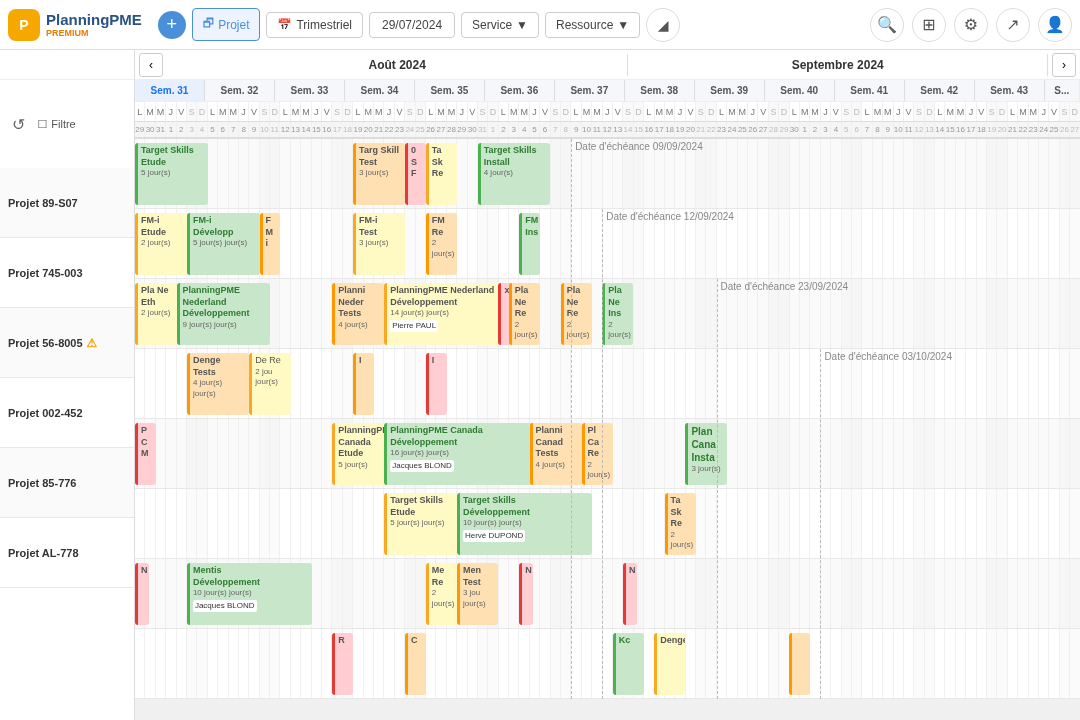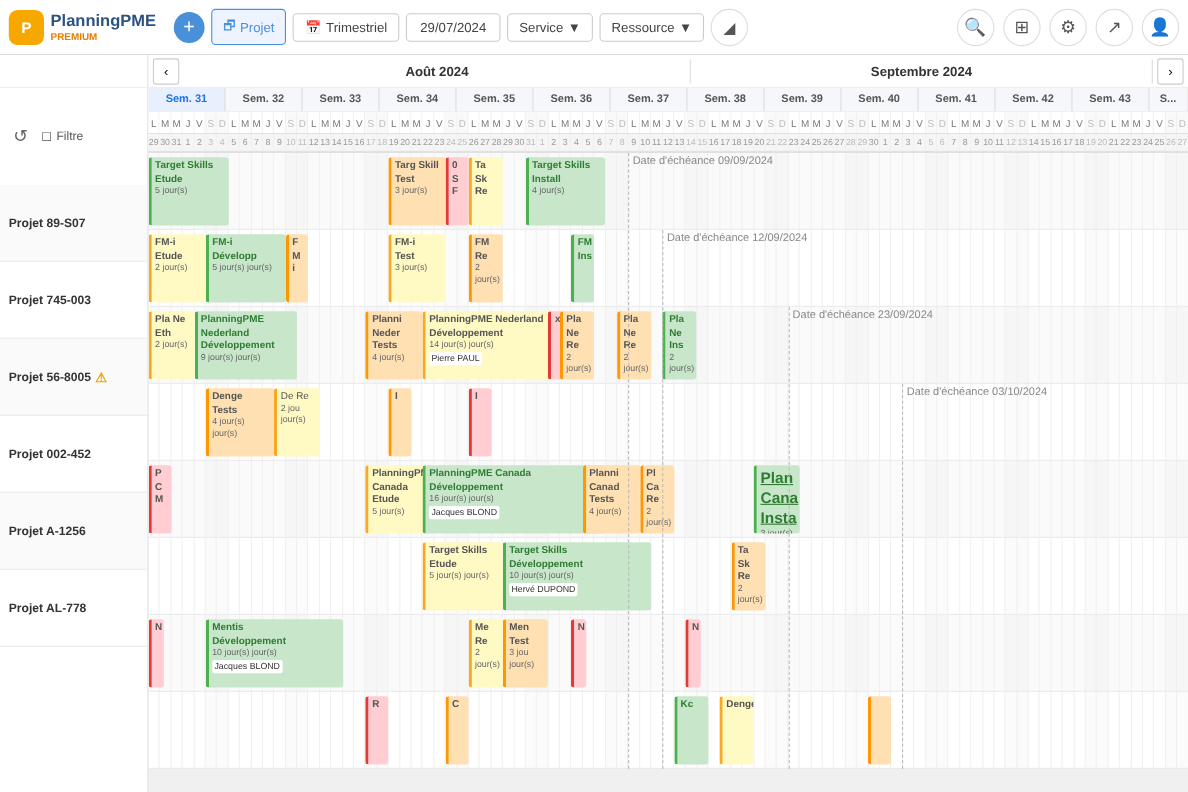--- a/index.html
+++ b/index.html
@@ -145,21 +145,21 @@
         <span>Projet 745-003</span>
       </div>
       <div class="project-row">
         <span>Projet 56-8005</span>
         <span class="warning-icon">⚠</span>
       </div>
       <div class="project-row">
         <span>Projet 002-452</span>
       </div>
       <div class="project-row">
-        <span>Projet A-1256</span>
+        <span>Projet 85-776</span>
       </div>
       <div class="project-row">
         <span>Projet AL-778</span>
       </div>
     </div>
   </div>
 
   <div class="calendar">
 
     <div class="cal-header">
@@ -1274,21 +1274,21 @@
             <div style="font-weight:bold;font-size:9px;color:#555;">Tests</div>
             <div style="font-size:8px;color:#666;">4 jour(s)</div>
           </div>
           <div style="position: absolute; left: 47.2527%; width: 3.2967%; top: 284px; height: 62px; background: rgb(255, 224, 178); border-left: 3px solid rgb(255, 152, 0); border-radius: 3px; padding: 2px 3px; overflow: hidden; cursor: pointer; font-size: 9px; line-height: 1.3; z-index: 5;">
             <div style="font-weight:bold;font-size:9px;color:#555;">Pl
 Ca
 Re</div>
             <div style="font-size:8px;color:#666;">2 jour(s)</div>
           </div>
           <div style="position: absolute; left: 58.2418%; width: 4.3956%; top: 284px; height: 62px; background: rgb(200, 230, 201); border-left: 3px solid rgb(76, 175, 80); border-radius: 3px; padding: 2px 3px; overflow: hidden; cursor: pointer; font-size: 9px; line-height: 1.3; z-index: 5;">
-            <div style="font-weight:bold;font-size:14px;color:#2e7d32;text-decoration:underline;">Plan
+            <div style="font-weight:bold;font-size:10px;color:#2e7d32;">Plan
 Cana
 Insta</div>
             <div style="font-size:8px;color:#666;">3 jour(s)</div>
           </div>
           <div style="position: absolute; left: 26.3736%; width: 7.69231%; top: 354px; height: 62px; background: rgb(255, 249, 196); border-left: 3px solid rgb(249, 168, 37); border-radius: 3px; padding: 2px 3px; overflow: hidden; cursor: pointer; font-size: 9px; line-height: 1.3; z-index: 5;">
             <div style="font-weight:bold;font-size:9px;color:#555;">Target Skills</div>
             <div style="font-weight:bold;font-size:9px;color:#555;">Etude</div>
             <div style="font-size:8px;color:#666;">5 jour(s) jour(s)</div>
           </div>
           <div style="position: absolute; left: 34.0659%; width: 14.2857%; top: 354px; height: 62px; background: rgb(200, 230, 201); border-left: 3px solid rgb(76, 175, 80); border-radius: 3px; padding: 2px 3px; overflow: hidden; cursor: pointer; font-size: 9px; line-height: 1.3; z-index: 5;"><div style="font-weight:bold;font-size:9px;color:#2e7d32;">Target Skills</div><div style="font-weight:bold;font-size:9px;color:#2e7d32;">Développement</div><div style="font-size:8px;color:#666;">10 jour(s) jour(s)</div><div style="font-size:8px;background:#fff;padding:1px 2px;border-radius:2px;margin-top:1px;display:inline-block;color:#333;">Hervé DUPOND</div></div>

